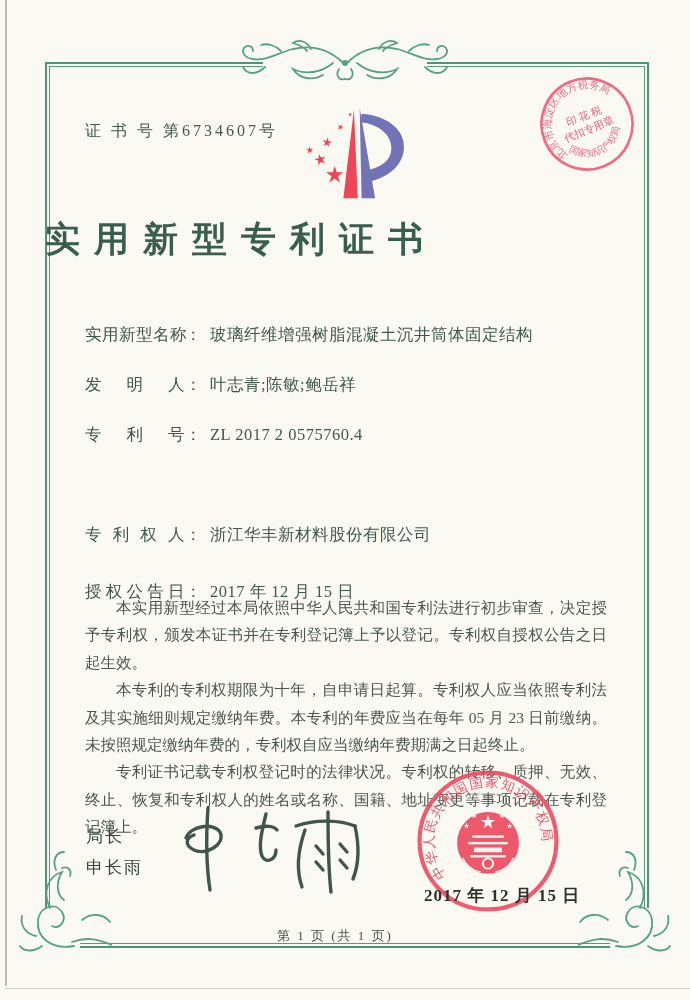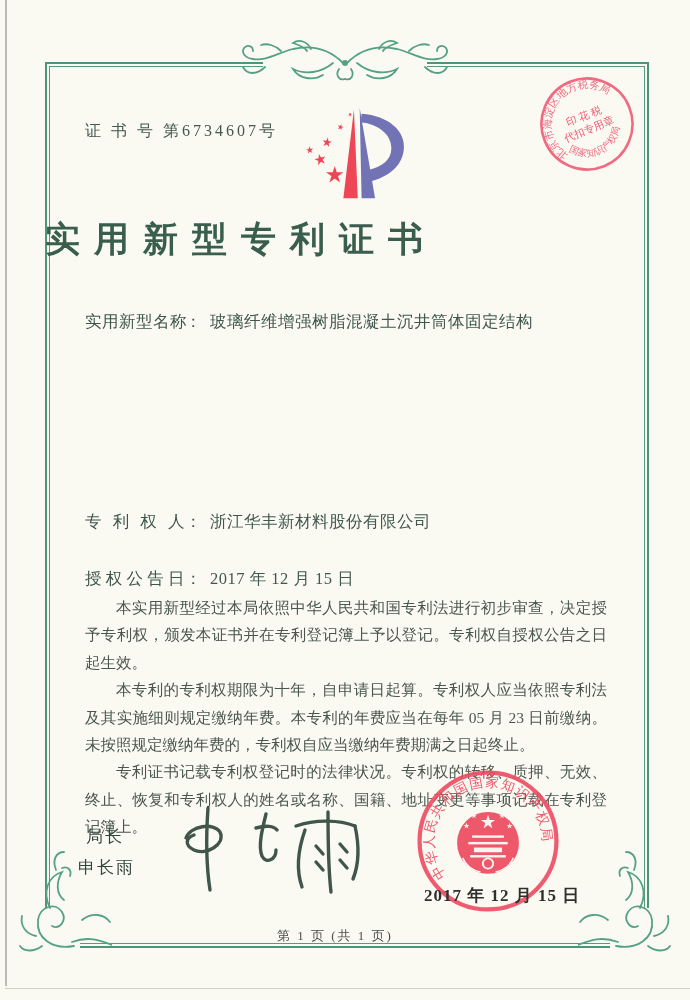--- a/index.html
+++ b/index.html
@@ -6,30 +6,30 @@
   .page{position:relative;width:690px;height:1000px;background:#fbfaf2;overflow:hidden;
         font-family:"Liberation Serif","DejaVu Serif",serif;color:#3e554b;}
   .paper-edge-left{position:absolute;left:5px;top:0;width:2px;height:986px;background:#aaaba6;opacity:.8;}
   .paper-edge-bottom{position:absolute;left:5px;top:988px;width:685px;height:1px;background:#cfcfc8;}
   .border-outer{position:absolute;left:45px;top:62px;width:600px;height:882px;
         border:2.5px solid #4c9579;}
   .border-inner{position:absolute;inset:2px;border:1px solid #55997e;}
   .cert-no{position:absolute;left:85px;top:121px;font-size:16px;letter-spacing:3px;color:#44584e;}
   .title{position:absolute;left:45px;width:668px;top:216px;text-align:left;
         font-size:35px;font-weight:bold;letter-spacing:14px;color:#3a5e4e;}
-  .field-row{position:absolute;left:85px;font-size:16.5px;letter-spacing:.5px;white-space:nowrap;}
+  .field-row{position:absolute;left:85px;font-size:16.5px;letter-spacing:.5px;white-space:nowrap;margin-top:13px;}
   .field-label{display:inline-block;width:100px;text-align:justify;text-align-last:justify;color:#3e554b;}
   .field-colon{margin-right:8px;color:#3e554b;}
   .field-value{color:#41584e;}
   .body-text{position:absolute;left:85px;top:594px;width:522px;font-size:15.5px;
         line-height:27.4px;color:#4a564e;text-align:justify;}
   .body-text p{margin:0;text-indent:2em;}
   .sig-title{position:absolute;left:86px;top:825px;font-size:17px;letter-spacing:2px;color:#33463d;
         font-family:"Liberation Sans","DejaVu Sans",sans-serif;}
-  .sig-name{position:absolute;left:78px;top:856px;font-size:17px;letter-spacing:2px;color:#33463d;
+  .sig-name{position:absolute;left:86px;top:856px;font-size:17px;letter-spacing:2px;color:#33463d;
         font-family:"Liberation Sans","DejaVu Sans",sans-serif;}
   .signature-svg{position:absolute;left:170px;top:802px;}
   .seal-svg{position:absolute;left:413px;top:766px;}
   .seal-date{position:absolute;left:424px;top:884px;font-size:17px;font-weight:bold;
         letter-spacing:1px;color:#2f2f2d;}
   .stamp-svg{position:absolute;left:537px;top:74px;transform:rotate(-22deg);}
   .footer{position:absolute;left:45px;width:580px;top:927px;text-align:center;
         font-size:13px;letter-spacing:2px;color:#4a4f4a;}
   .ornament-top{position:absolute;left:235px;top:36px;}
   .ornament-bl{position:absolute;left:12px;top:850px;}
@@ -131,20 +131,26 @@
       <textPath href="#stampBottom" startOffset="6">国家知识产权局</textPath>
     </text>
     <text x="50" y="45" text-anchor="middle" font-size="10.5" fill="#ee5b76">印 花 税</text>
     <text x="50" y="59" text-anchor="middle" font-size="10.5" fill="#ee5b76">代扣专用章</text>
   </svg>
 
   <div class="title">实用新型专利证书</div>
 
   <div class="field-row" style="top:311px">
     <span class="field-label">实用新型名称</span><span class="field-colon">：</span><span class="field-value">玻璃纤维增强树脂混凝土沉井筒体固定结构</span>
+  </div>
+  <div class="field-row" style="top:361px">
+    <span class="field-label">发明人</span><span class="field-colon">：</span><span class="field-value">叶志青;陈敏;鲍岳祥</span>
+  </div>
+  <div class="field-row" style="top:411px">
+    <span class="field-label">专利号</span><span class="field-colon">：</span><span class="field-value">ZL 2017 2 0575760.4</span>
   </div>
   <div class="field-row" style="top:511px">
     <span class="field-label">专利权人</span><span class="field-colon">：</span><span class="field-value">浙江华丰新材料股份有限公司</span>
   </div>
   <div class="field-row" style="top:568px">
     <span class="field-label">授权公告日</span><span class="field-colon">：</span><span class="field-value">2017 年 12 月 15 日</span>
   </div>
 
   <div class="body-text">
     <p>本实用新型经过本局依照中华人民共和国专利法进行初步审查，决定授予专利权，颁发本证书并在专利登记簿上予以登记。专利权自授权公告之日起生效。</p>

